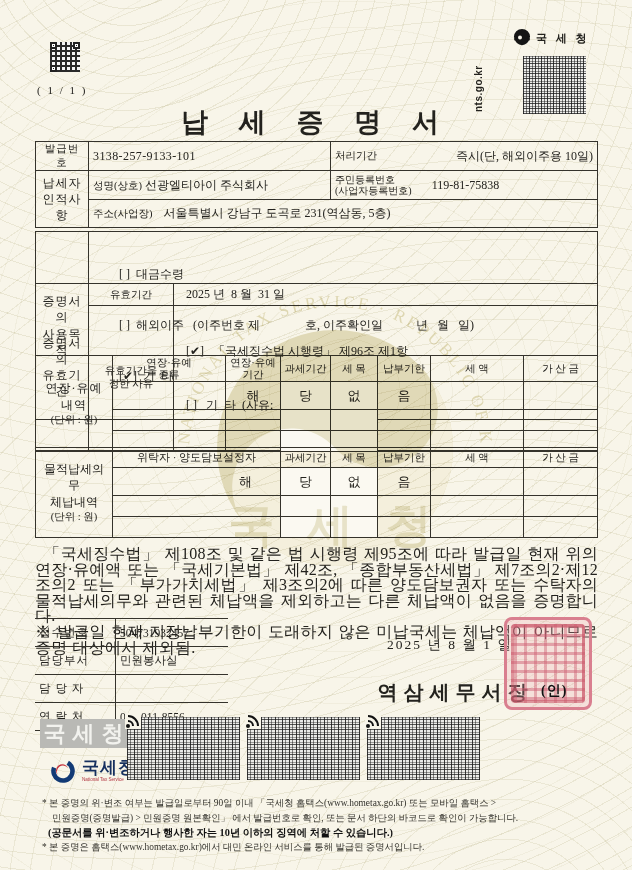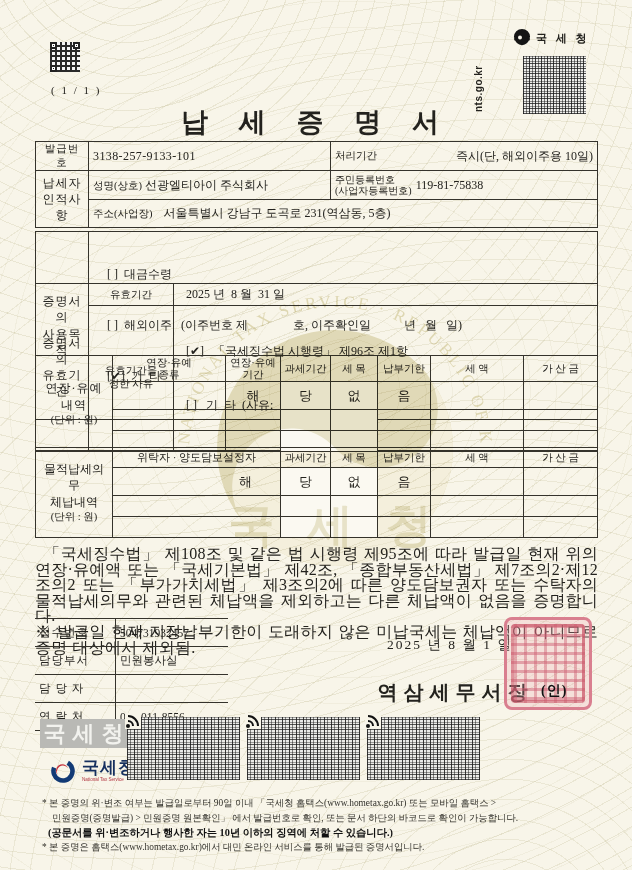--- a/index.html
+++ b/index.html
@@ -11,21 +11,21 @@
       repeating-radial-gradient(circle at 80% 108%, rgba(196,190,152,.25) 0 1px, transparent 1px 20px),
       repeating-radial-gradient(circle at 55% 45%, rgba(196,190,152,.14) 0 1px, transparent 1px 26px);
   }
   .abs{position:absolute;}
   
   .qr{left:50px;top:42px;width:30px;height:30px;background:
       repeating-linear-gradient(0deg,#2a2a2a 0 2px,transparent 2px 5px),
       repeating-linear-gradient(90deg,#2a2a2a 0 2px,#f5f5f5 2px 5px);}
   .finder{position:absolute;width:7px;height:7px;border:2px solid #222;background:#fff;box-sizing:border-box;}
   .finder::after{content:"";position:absolute;inset:1px;background:#222;}
-  .pagenum{left:51px;top:84px;font-size:11px;letter-spacing:2px;}
+  .pagenum{left:37px;top:84px;font-size:11px;letter-spacing:2px;}
   .doc-title{left:0;top:104px;width:632px;text-align:center;font-size:27px;font-weight:bold;letter-spacing:12px;}
   .tr-label{left:536px;top:31px;font-size:11px;font-weight:bold;letter-spacing:3px;}
   .tr-ico{left:512px;top:27px;width:20px;height:20px;}
   .tr-url{left:495px;top:58px;width:56px;font-size:10px;font-weight:bold;font-family:"Liberation Sans",sans-serif;
      transform:rotate(-90deg) translate(-54px,-22px);transform-origin:0 0;letter-spacing:.5px;}
   .tr-bc{left:523px;top:56px;width:63px;height:58px;background-color:#ededea;background-image:
       repeating-linear-gradient(90deg,rgba(25,25,25,.85) 0 1px,transparent 1px 3px,rgba(25,25,25,.55) 3px 4px,transparent 4px 6px),
       repeating-linear-gradient(0deg,rgba(35,35,35,.8) 0 1px,transparent 1px 2px,rgba(35,35,35,.45) 2px 3px,transparent 3px 5px);}
   
   table{border-collapse:collapse;table-layout:fixed;position:absolute;left:35px;width:562px;}
@@ -129,21 +129,21 @@
       </colgroup>
     <tbody>
         <tr style="height:29px">
       <td rowspan="2" class="seclab">납세자
 인적사항</td>
       <td>
         <span class="small">성명(상호)</span>
         <span style="">선광엘티아이 주식회사</span>
       </td>
       <td>
-        <div class="kv" style="justify-content:flex-start;gap:4px">
+        <div class="kv" style="justify-content:flex-start;gap:20px">
           <span class="small" style="white-space:pre-line;line-height:1.15;font-size:10px">주민등록번호
 (사업자등록번호)</span>
           <span>119-81-75838</span>
         </div>
       </td>
     </tr>
     <tr style="height:28px">
       <td colspan="2">
         <span class="small">주소(사업장)</span>
         <span style="margin-left:8px">서울특별시 강남구 도곡로 231(역삼동, 5층)</span>
@@ -154,21 +154,21 @@
 
   <table style="top:231px">
     <colgroup>
         <col style="width:53px">
         <col style="width:509px">
       </colgroup>
     <tbody>
         <tr style="height:49px">
       <td class="seclab">증명서의
 사용목적</td>
-      <td style="padding-left:18px">
+      <td style="padding-left:30px">
         <div class="pre" style="line-height:17px">
           <div>[ ]  대금수령</div>
           <div>[ ]  해외이주   (이주번호 제               호, 이주확인일           년   월   일)</div>
           <div>[✔]  기  타</div>
         </div>
       </td>
     </tr>
   </tbody>
     </table>
 

